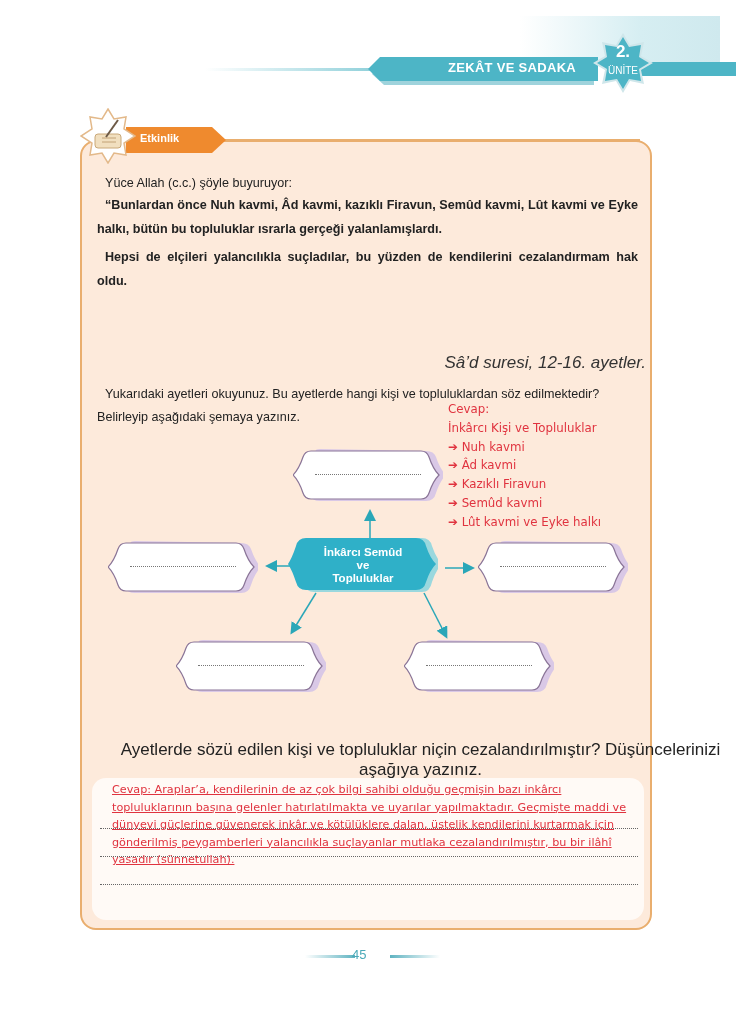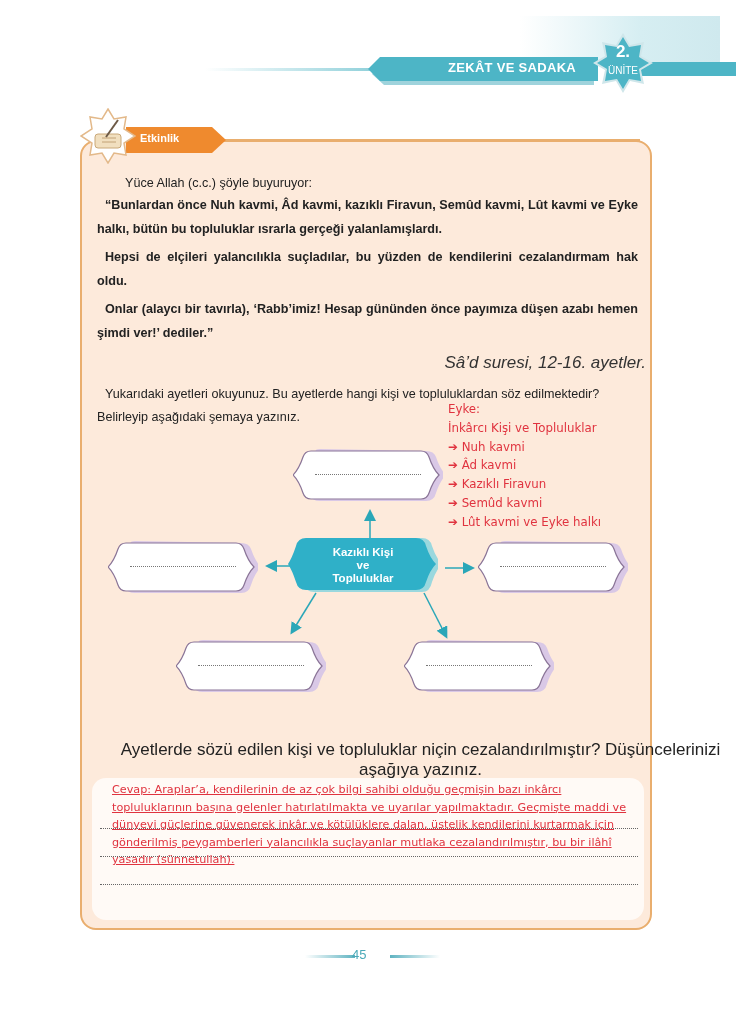--- a/index.html
+++ b/index.html
@@ -17,21 +17,21 @@
   .unit-num { position:absolute; left:0; width:62px; top:10px; text-align:center; color:#fff; font-weight:bold; font-size:17px; }
   .unit-lbl { position:absolute; left:0; width:62px; top:33px; text-align:center; color:#fff; font-weight:normal; font-size:10px; }
 
   
   .frame { position:absolute; left:80px; top:140px; width:572px; height:790px; background:#fdeadb; border:2px solid #e9ae6e; border-radius:16px; box-sizing:border-box; }
   .etk-icon { position:absolute; left:80px; top:108px; width:56px; height:56px; }
   .etk-tag { position:absolute; left:126px; top:127px; width:100px; height:26px; background:#ef8a2e; clip-path:polygon(0 0, 86% 0, 100% 50%, 86% 100%, 0 100%); }
   .etk-tag-line { position:absolute; left:220px; top:139px; width:420px; height:2px; background:#e9ae6e; }
   .etk-label { position:absolute; left:140px; top:132px; color:#fff; font-weight:bold; font-size:11px; }
 
-  .txt { position:absolute; font-size:12.6px; line-height:23px; color:#222;margin-left:20px; }
+  .txt { position:absolute; font-size:12.6px; line-height:23px; color:#222; }
   .p-intro { left:105px; top:172px; }
   .quote { position:absolute; left:97px; top:194px; width:549px; font-size:12.6px; line-height:23.5px; font-weight:bold; text-align:justify; }
   .quote p { margin:0 8px 5px 0; text-indent:8px; }
   .source { position:absolute; right:90px; top:353px; font-style:italic; font-size:17px; color:#333; }
   .question1 { position:absolute; left:97px; top:383px; width:552px; font-size:12.6px; line-height:23px; text-indent:8px; }
 
   .answer1 { position:absolute; left:448px; top:400px; font-family:"DejaVu Sans", sans-serif; font-size:11.8px; line-height:18.8px; color:#e0333f; }
   .answer1 div { white-space:nowrap; }
 
   
@@ -83,29 +83,28 @@
     <line x1="22" y1="34" x2="36" y2="34" stroke="#b89364" stroke-width="0.8"></line>
     <line x1="26" y1="29" x2="38" y2="12" stroke="#6d5a47" stroke-width="2"></line>
   </svg>
 </div>
 
 <div class="txt p-intro">Yüce Allah (c.c.) şöyle buyuruyor:</div>
 
 <div class="quote">
   <p>“Bunlardan önce Nuh kavmi, Âd kavmi, kazıklı Firavun, Semûd kavmi, Lût kavmi ve Eyke halkı, bütün bu topluluklar ısrarla gerçeği yalanlamışlardı.</p>
   <p>Hepsi de elçileri yalancılıkla suçladılar, bu yüzden de kendilerini cezalandırmam hak oldu.</p>
-  <p>Onlar (alaycı bir tavırla), ‘Rabb’imiz! Hesap gününden önce payımıza düşen azabı hemen şimdi ver!’ dediler.”</p>
 </div>
 
 <div class="source">Sâ’d suresi, 12-16. ayetler.</div>
 
 <div class="question1">Yukarıdaki ayetleri okuyunuz. Bu ayetlerde hangi kişi ve topluluklardan söz edilmektedir? Belirleyip aşağıdaki şemaya yazınız.</div>
 
 <div class="answer1">
-  <div>Eyke:</div>
+  <div>Cevap:</div>
   <div>İnkârcı Kişi ve Topluluklar</div>
   <div>➔ Nuh kavmi</div>
   <div>➔ Âd kavmi</div>
   <div>➔ Kazıklı Firavun</div>
   <div>➔ Semûd kavmi</div>
   <div>➔ Lût kavmi ve Eyke halkı</div>
 </div>
 
 <svg class="diagram-arrows" width="736" height="1024">
   <defs>
@@ -159,21 +158,21 @@
   </svg>
   <div class="dots"></div>
 </div>
 
 <div class="center">
   <svg width="150" height="56" viewBox="0 0 150 56">
     <path d="M18,2 L130,2 Q138,2 140,10 Q144,22 150,28 Q144,34 140,46 Q138,56 130,56 L22,56 Q14,56 12,48 Q8,36 2,28 Q8,20 12,10 Q14,2 22,2 Z" fill="#9ad8de" transform="translate(4,0)"></path>
     <path d="M18,2 L128,2 Q136,2 138,10 Q142,22 148,28 Q142,34 138,46 Q136,54 128,54 L18,54 Q10,54 8,46 Q4,34 0,28 Q4,22 8,10 Q10,2 18,2 Z" fill="#2fb0c8"></path>
   </svg>
   <div class="center-label">
-    <div>Kazıklı Kişi</div>
+    <div>İnkârcı Semûd</div>
     <div>ve</div>
     <div>Topluluklar</div>
   </div>
 </div>
 
 <div class="question2">Ayetlerde sözü edilen kişi ve topluluklar niçin cezalandırılmıştır? Düşüncelerinizi aşağıya yazınız.</div>
 
 <div class="ans-box"></div>
 <div class="ans-line" style="top:828px;"></div>
 <div class="ans-line" style="top:856px;"></div>

